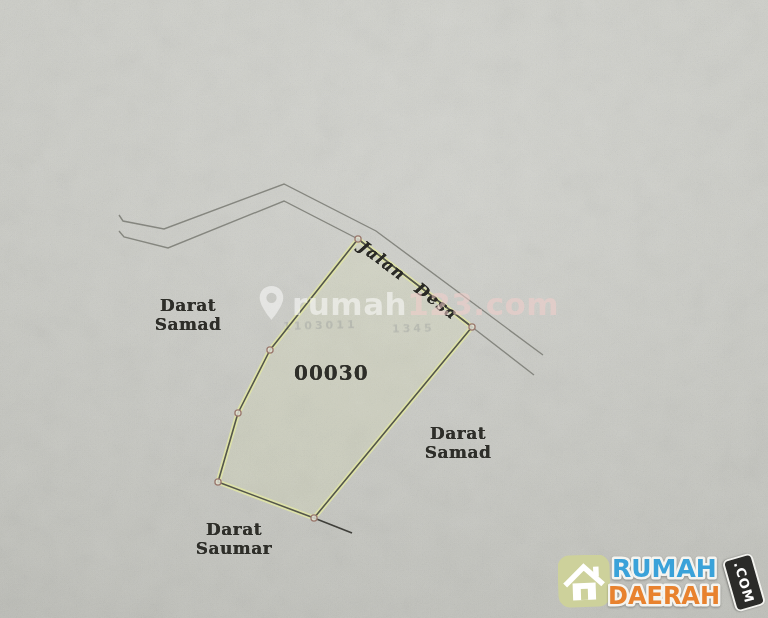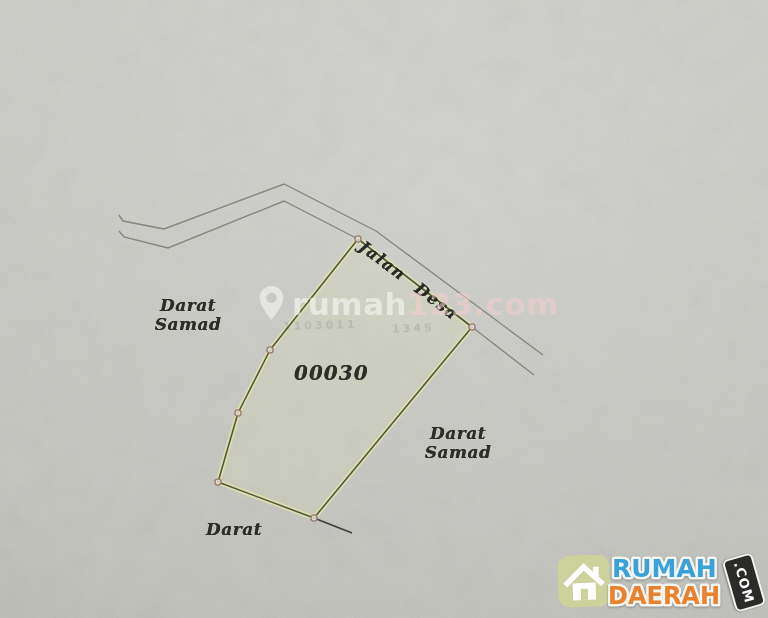--- a/index.html
+++ b/index.html
@@ -8,21 +8,21 @@
     background:#cdcec8;
     font-family:"DejaVu Serif", serif;
   }
   .layer{position:absolute;inset:0;pointer-events:none;}
   #vignette{
     background:
       radial-gradient(130% 120% at 58% 32%, rgba(255,255,255,0.10) 0%, rgba(120,120,114,0.05) 60%, rgba(60,60,55,0.13) 100%),
       linear-gradient(180deg, rgba(255,255,255,0.04) 0%, rgba(90,90,85,0.07) 100%);
   }
   .maplabel{
-    position:absolute;color:#2e2e29;font-style:italic;font-weight:bold;
+    position:absolute;color:#2e2e29;font-weight:bold;
     text-align:center;line-height:19px;font-size:17px;letter-spacing:0.5px;
     text-shadow:0 0 0.4px #2e2e29;
   }
   #parcel-number{font-size:20px;line-height:22px;letter-spacing:1px;}
   #road-label{
     position:absolute;left:367px;top:237px;color:#2a2a26;font-style:italic;font-weight:bold;
     font-size:16px;letter-spacing:1.5px;word-spacing:9px;white-space:nowrap;
     transform:rotate(37deg);transform-origin:0 0;text-shadow:0 0 0.4px #2a2a26;
   }
   #watermark{
@@ -89,20 +89,21 @@
   <div class="maplabel" style="left:138px;top:296px;width:100px;">
     <div>Darat</div>
     <div>Samad</div>
   </div>
   <div class="maplabel" style="left:408px;top:424px;width:100px;">
     <div>Darat</div>
     <div>Samad</div>
   </div>
   <div class="maplabel" style="left:178px;top:520px;width:112px;">
     <div>Darat</div>
+    <div>Saumar</div>
   </div>
   <div class="maplabel" id="parcel-number" style="left:294px;top:362px;width:74px;">00030</div>
   <div id="road-label">Jalan Desa</div>
 
   <div class="bleed" style="left:283px;top:319px;">1103011</div>
   <div class="bleed" style="left:392px;top:322px;">1345</div>
 
   <div id="watermark">
     <svg width="27" height="37" viewBox="0 0 26 36">
       <path fill="rgba(255,255,255,0.5)" fill-rule="evenodd" d="M13 1 C6 1 1.5 6 1.5 12.5 C1.5 21 13 34 13 34 C13 34 24.5 21 24.5 12.5 C24.5 6 20 1 13 1 Z M13 17.5 A5 5 0 1 1 13 7.5 A5 5 0 1 1 13 17.5 Z"></path>

